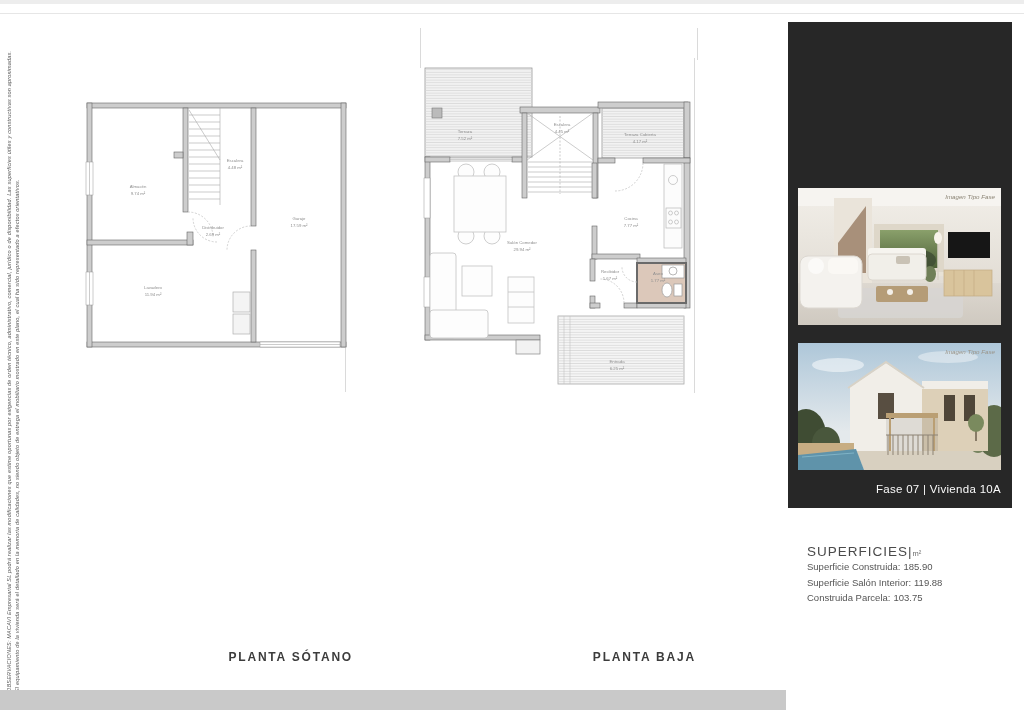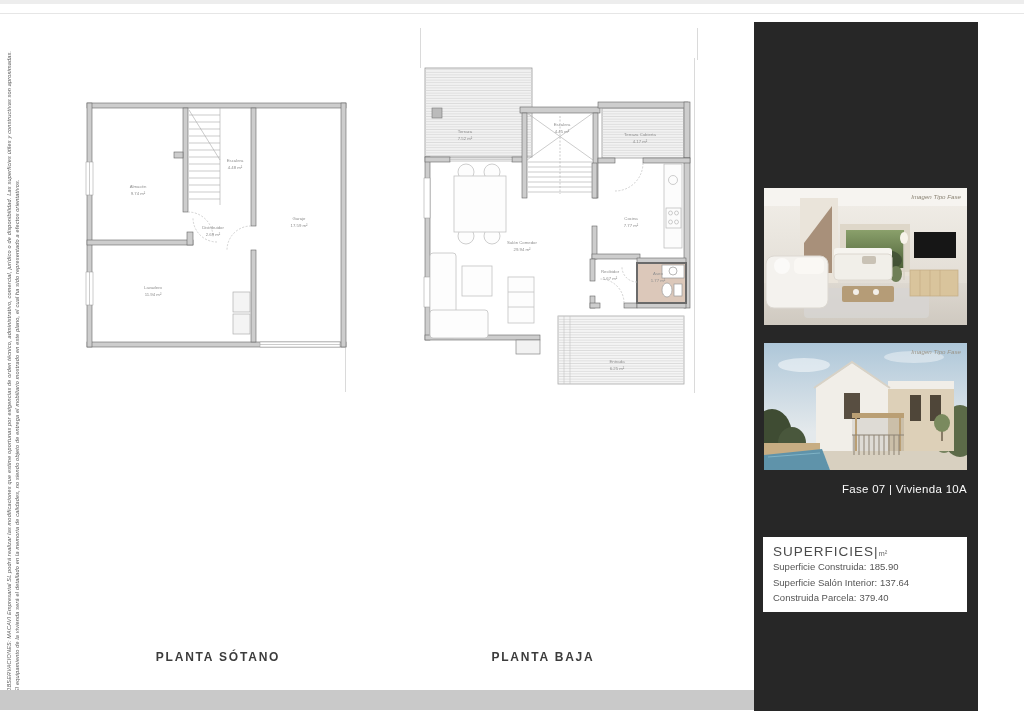--- a/index.html
+++ b/index.html
@@ -5,24 +5,24 @@
   html,body{margin:0;padding:0;background:#fff;}
   body{width:1024px;height:724px;position:relative;overflow:hidden;
        font-family:"Liberation Sans",sans-serif;color:#444;}
   .abs{position:absolute;}
   #top-strip{left:0;top:0;width:1024px;height:4px;background:#ededed;}
   #top-rule{left:0;top:13px;width:1024px;height:1px;background:#e6e6e6;}
   #disclaimer{left:6px;top:28px;height:664px;writing-mode:vertical-rl;
               transform:rotate(180deg);font-size:5.5px;line-height:7.5px;
               color:#555;font-style:italic;letter-spacing:.2px;}
   .vline{width:0;border-left:1px solid #dadada;}
-  .plan-title{top:650px;text-align:center;font-size:12px;font-weight:bold;
+  .plan-title{top:650px;text-align:right;font-size:12px;font-weight:bold;
               letter-spacing:1.8px;color:#3c3c3c;}
   #footer-band{left:0;top:690px;width:786px;height:20px;background:#c9c9c9;}
-  #info-panel{left:754px;top:22px;width:224px;height:689px;background:#272727;}
+  #info-panel{left:788px;top:22px;width:224px;height:486px;background:#272727;}
   #photo-1{left:10px;top:166px;width:203px;height:137px;}
   #photo-2{left:10px;top:321px;width:203px;height:127px;}
   #fase-label{right:11px;top:461px;text-align:right;font-size:11.5px;
               color:#fafafa;letter-spacing:.3px;}
   #superficies-box{left:9px;top:515px;width:204px;height:75px;background:#ffffff;
                    box-sizing:border-box;padding:7px 10px 8px 10px;}
   #sup-title-row{font-size:13.5px;letter-spacing:1px;color:#4a4a4a;}
   #sup-title-row .unit{font-size:7.5px;color:#6a6a6a;letter-spacing:0;}
   #sup-title-row .sep{font-weight:normal;color:#4a4a4a;}
   .sup-row{font-size:9.5px;color:#555;line-height:15.5px;}
@@ -226,21 +226,21 @@
   <text class="ra" x="104" y="193">29.94 m²</text>
   <text class="rn" x="192" y="215">Recibidor</text>
   <text class="ra" x="192" y="222">1.67 m²</text>
   <text class="rn" x="240" y="217">Aseo</text>
   <text class="ra" x="240" y="224">1.77 m²</text>
   <text class="rn" x="199" y="305">Entrada</text>
   <text class="ra" x="199" y="312">6.25 m²</text>
 </svg>
 
 <div class="abs plan-title" style="left:83px;width:270px;">PLANTA SÓTANO</div>
-<div class="abs plan-title" style="left:404px;width:278px;">PLANTA BAJA</div>
+<div class="abs plan-title" style="left:418px;width:278px;">PLANTA BAJA</div>
 
 <div id="footer-band" class="abs"></div>
 
 <div id="info-panel" class="abs">
 
   <svg id="photo-1" class="abs" width="203" height="137" viewBox="0 0 203 137">
     <defs>
       <linearGradient id="wg" x1="0" y1="0" x2="0" y2="1">
         <stop offset="0" stop-color="#f2efe9"></stop>
           <stop offset="1" stop-color="#e2ddd5"></stop>
@@ -335,19 +335,19 @@
   <div id="fase-label" class="abs">Fase 07 |  Vivienda 10A</div>
 
   <div id="superficies-box" class="abs">
     <div id="sup-title-row">
       <span>SUPERFICIES</span><span class="sep">|</span><span class="unit">m²</span>
     </div>
     <div class="sup-row">
       <span>Superficie Construida:</span><span class="val">185.90</span>
     </div>
     <div class="sup-row">
-      <span>Superficie Salón Interior:</span><span class="val">137.64</span>
+      <span>Superficie Salón Interior:</span><span class="val">119.88</span>
     </div>
     <div class="sup-row">
-      <span>Construida Parcela:</span><span class="val">379.40</span>
+      <span>Construida Parcela:</span><span class="val">103.75</span>
     </div>
   </div>
 </div>
 
 </body></html>

